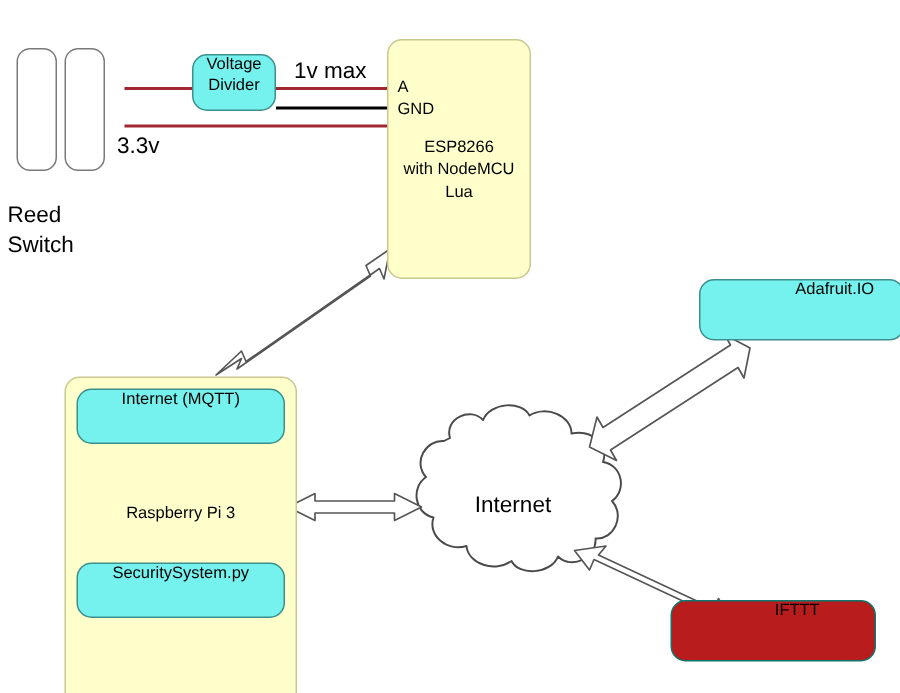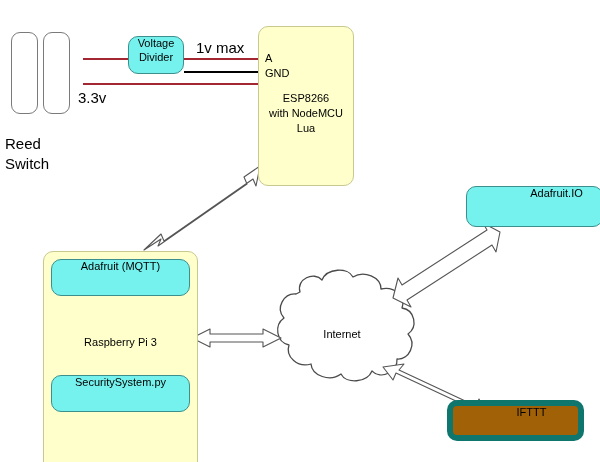--- a/index.html
+++ b/index.html
@@ -60,22 +60,22 @@
     background: #76f2ee;
     border: 1px solid #3c8f8c;
     border-radius: 10px;
   }
   .box-yellow {
     background: #ffffcc;
     border: 1px solid #c8c88f;
     border-radius: 10px;
   }
   .box-green {
-    background: #a16207;
-    border: 6px solid #0f766e;
+    background: #b91c1c;
+    border: 1px solid #0f766e;
     border-radius: 10px;
     padding-left: 32px;
   }
   .esp-label {
     position: absolute;
     left: 0;
     right: 0;
     text-align: center;
     font-size: 11px;
     white-space: pre-line;
@@ -94,21 +94,21 @@
   .wire-red {
     background: #a32633;
     height: 2px;
   }
   .wire-black {
     background: #000000;
     height: 2px;
   }
   .cloud-label {
     position: absolute;
-    font-size: 11px;
+    font-size: 15px;
     color: #000000;
     z-index: 4;
   }
 </style>
 </head>
 <body>
 
 <div id="canvas">
 
   <div class="wire wire-red" style="left:83px; top:58px; width:46px;"></div>
@@ -210,21 +210,21 @@
     <span class="esp-label" style="top:64px;">ESP8266
 with NodeMCU
 Lua</span>
   </div>
 
   <div class="node box-yellow" style="left:43px; top:251px; width:155px; height:222px; display:block;padding-left:24px;">
     <span class="esp-label" style="top:83px;">Raspberry Pi 3</span>
   </div>
 
   <div class="node box-cyan" style="left:51px; top:259px; width:139px; height:37px;">
-    <span class="node-label">Adafruit (MQTT)</span>
+    <span class="node-label">Internet (MQTT)</span>
   </div>
 
   <div class="node box-cyan" style="left:51px; top:375px; width:139px; height:37px;">
     <span class="node-label">SecuritySystem.py</span>
   </div>
 
   <div class="cloud-label" style="left:282px; top:328px; width:120px; text-align:center;">Internet</div>
 
   <div class="node box-cyan" style="left:466px; top:186px; width:137px; height:41px;padding-left:44px;">
     <span class="node-label">Adafruit.IO</span>

